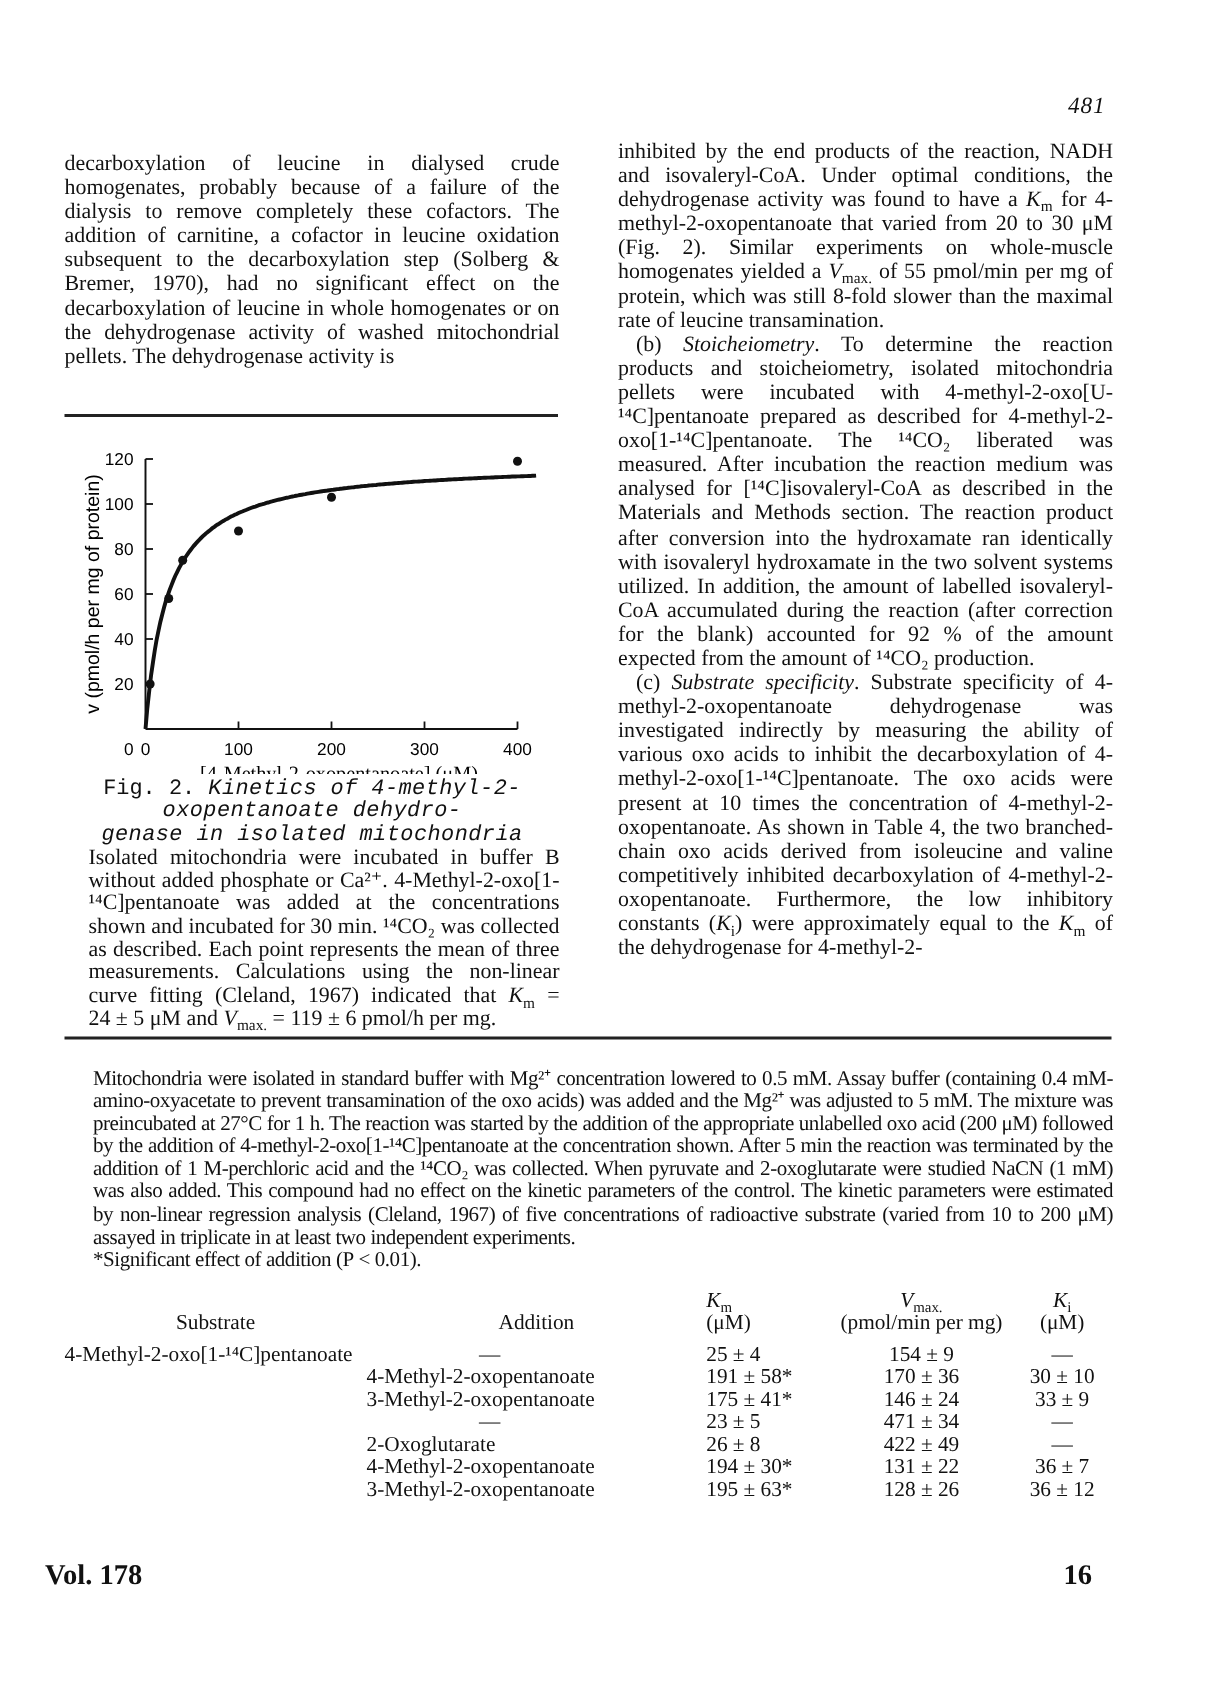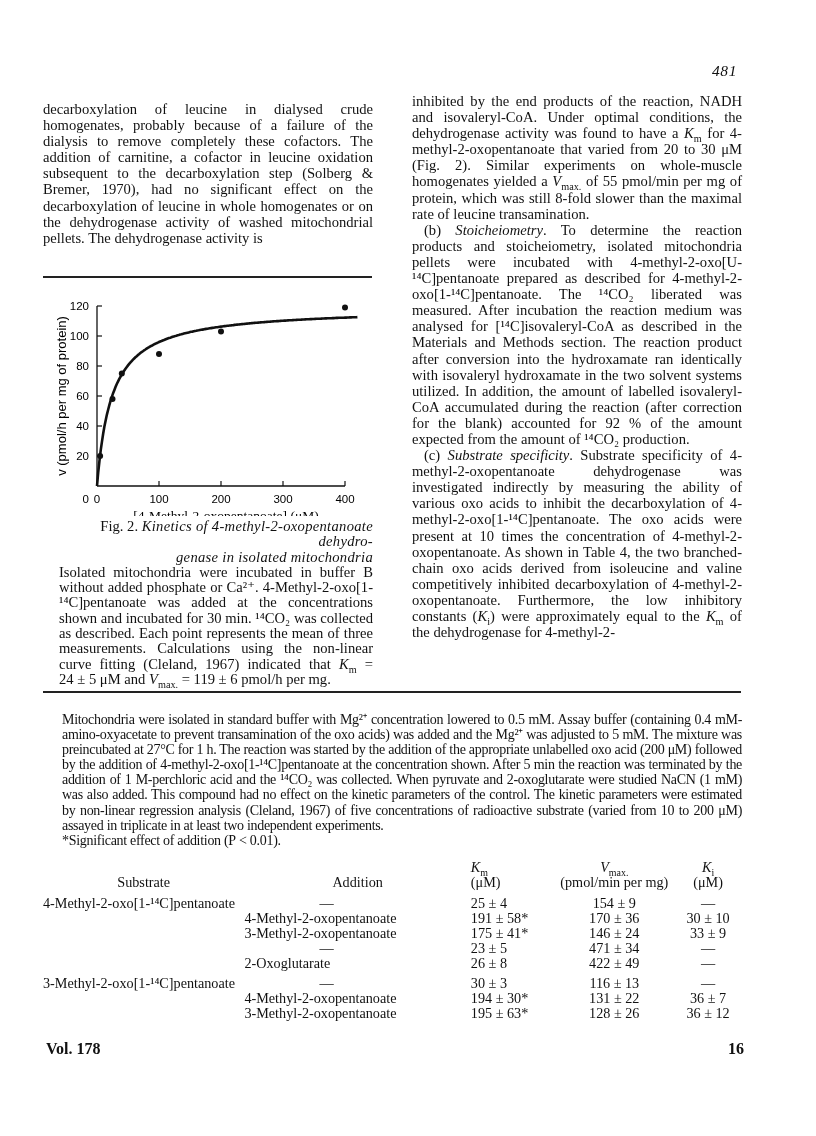--- a/index.html
+++ b/index.html
@@ -10,38 +10,38 @@
   .running-head .page-num { position: absolute; right: 4px; top: 0; font-style: italic; }
   .col { position: absolute; font-size: 14.6px; line-height: 16.1px; text-align: justify; }
   .col p { margin: 0; }
   .col p.indent { text-indent: 12px; }
   .col-left-top { left: 43px; top: 101px; width: 330px; }
   .col-right { left: 412px; top: 93px; width: 330px; }
   .rule-short { left: 43px; top: 276px; width: 329px; height: 1.5px; background: #222; }
   .rule-full { left: 43px; top: 691px; width: 698px; height: 2px; background: #222; }
   .chart-wrap { left: 40px; top: 296px; width: 340px; height: 220px; }
   .fig-caption { left: 43px; top: 519px; width: 330px; font-size: 14.6px; line-height: 15.3px; }
-  .fig-caption .title { text-align: right; }
+  .fig-caption .title { text-align: center; font-family: Liberation Mono, monospace; }
   .fig-caption .title i { letter-spacing: 0.3px; }
   .fig-caption .body { padding-left: 16px; text-align: justify; }
   .table-caption { left: 62px; top: 712px; width: 680px; font-family: "Liberation Serif", serif;
                    font-size: 14px; line-height: 15.1px; letter-spacing: -0.3px; }
   .table-caption .title { text-align: center; margin-bottom: 0; }
   .table-caption .body { margin-left: 0; text-align: justify; }
   table.data { position: absolute; left: 43px; top: 860px; width: 700px; border-collapse: collapse;
                font-size: 14.2px; line-height: 15px; }
   table.data th { font-weight: normal; vertical-align: bottom; padding: 0 0 6px 0; }
   table.data td { padding: 0; white-space: nowrap; }
   .c-sub { width: 205px; text-align: left; }
   .c-add { width: 180px; text-align: left; }
   .c-km { width: 95px; text-align: left; }
   .c-vmax { width: 140px; text-align: center; }
   .c-ki { width: 80px; text-align: center; }
   tr.group-gap td { padding-top: 5px; }
-  .footer { left: 46px; top: 1040px; width: 698px; font-size: 16px; font-weight: bold; }
+  .footer { left: 30px; top: 1040px; width: 698px; font-size: 19px; font-weight: bold; }
   .footer .sig { position: absolute; right: 0; top: 0; }
   sup, sub { font-size: 70%; line-height: 0; }
 </style>
 </head>
 <body>
 
 <div class="abs running-head">
   <span class="page-num">481</span>
 </div>
 
@@ -158,27 +158,20 @@
         <td class="c-vmax">471&nbsp;±&nbsp;34</td>
         <td class="c-ki">—</td>
       </tr>
       <tr>
         <td class="c-sub"></td>
         <td class="c-add">2-Oxoglutarate</td>
         <td class="c-km">26&nbsp;±&nbsp;8</td>
         <td class="c-vmax">422&nbsp;±&nbsp;49</td>
         <td class="c-ki">—</td>
       </tr>
-      <tr class="group-gap">
-        <td class="c-sub">3-Methyl-2-oxo[1-¹⁴C]pentanoate</td>
-        <td class="c-add" style="padding-left: 75px;">—</td>
-        <td class="c-km">30&nbsp;±&nbsp;3</td>
-        <td class="c-vmax">116&nbsp;±&nbsp;13</td>
-        <td class="c-ki">—</td>
-      </tr>
       <tr>
         <td class="c-sub"></td>
         <td class="c-add">4-Methyl-2-oxopentanoate</td>
         <td class="c-km">194&nbsp;±&nbsp;30*</td>
         <td class="c-vmax">131&nbsp;±&nbsp;22</td>
         <td class="c-ki">36&nbsp;±&nbsp;7</td>
       </tr>
       <tr>
         <td class="c-sub"></td>
         <td class="c-add">3-Methyl-2-oxopentanoate</td>

